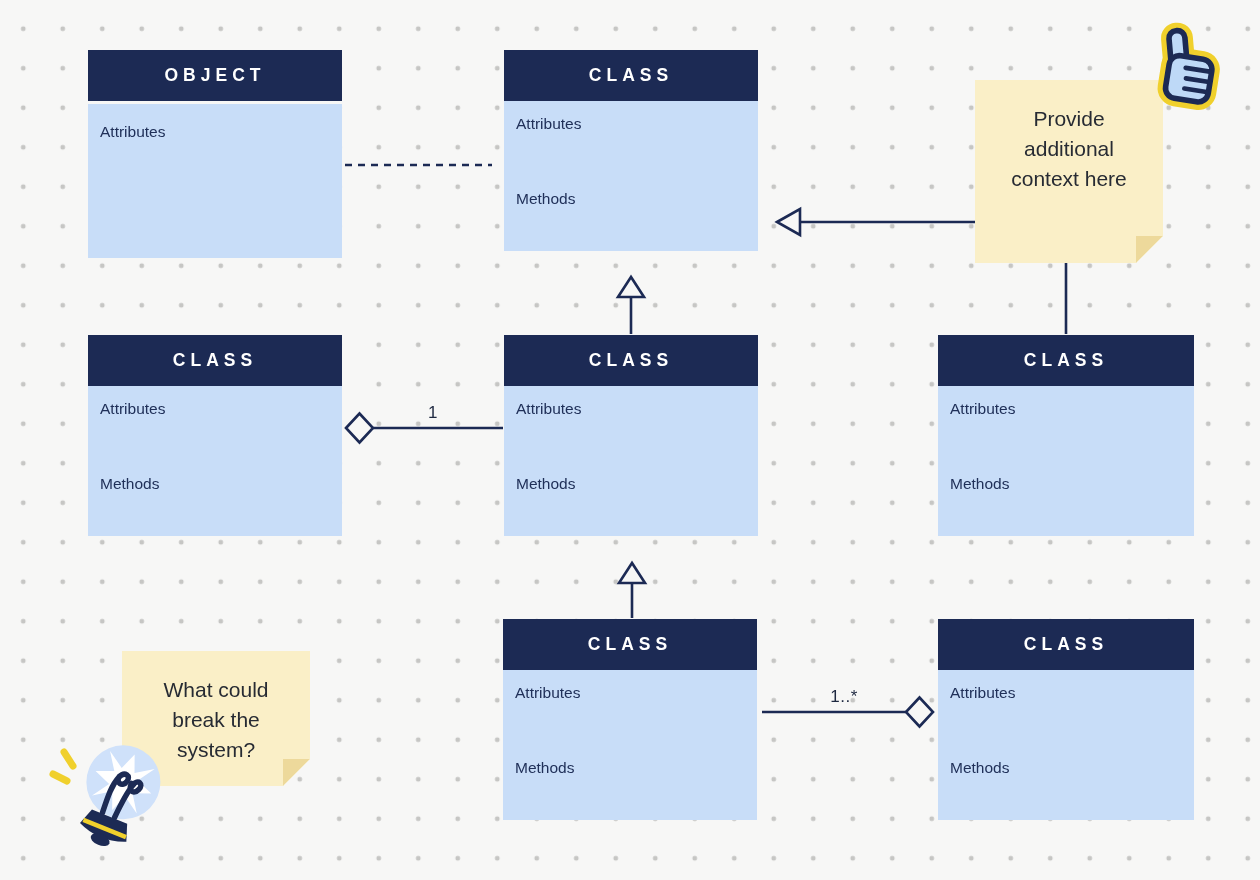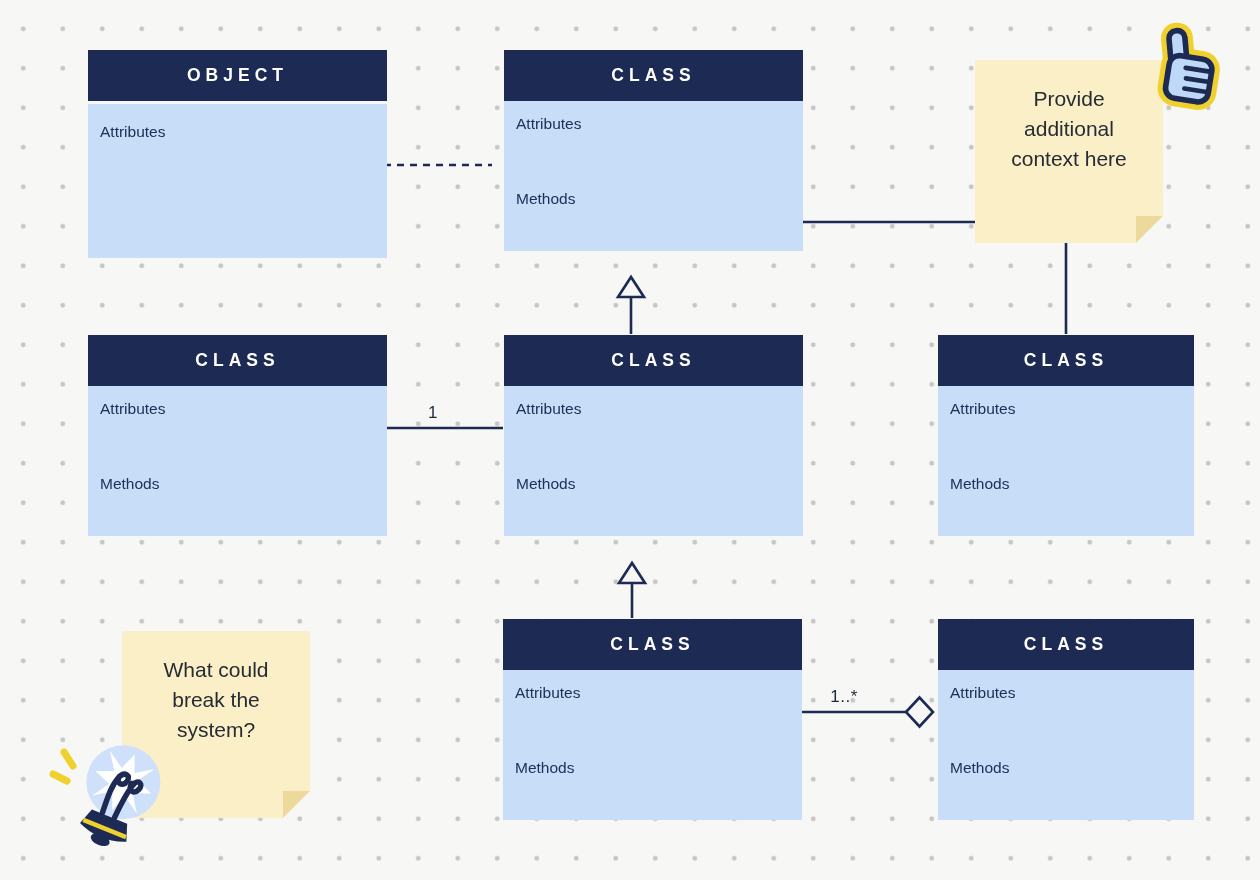--- a/index.html
+++ b/index.html
@@ -5,38 +5,39 @@
   html,body{margin:0;padding:0;}
   body{font-family:"Liberation Sans", sans-serif;}
   #canvas{
     position:relative; width:1260px; height:880px; overflow:hidden;
     background-color:#f7f7f6;
     background-image:radial-gradient(circle, #c6c6c4 2.1px, rgba(198,198,196,0) 2.7px);
     background-size:39.5px 39.5px;
     background-position:3.5px 9px;
   }
   svg.overlay{position:absolute; left:0; top:0; z-index:1;}
-  .uml-box{position:absolute; z-index:2; width:299px;}
+  .uml-box{position:absolute; z-index:2; width:254px;}
   .uml-box.w256{width:256px;}
   .uml-header{
     height:51px; background:#1c2a54; color:#ffffff;
     display:flex; align-items:center; justify-content:center;
     font-weight:bold; font-size:17.5px; letter-spacing:5px;
   }
   .uml-strip{height:5px; margin-top:3px; background:#c8ddf8;}
   .uml-section{
     background:#c8ddf8; color:#203059; font-size:15.5px;
     padding:14px 0 0 12px; box-sizing:border-box; 
   }
   .sec-h75{height:75px;}
   .sec-h149{height:149px;}
   .sticky-note{
     position:absolute; z-index:3; width:188px; background:#faefc7;
     box-shadow:0 2px 6px rgba(60,60,40,0.12);
     clip-path:polygon(0 0, 100% 0, 100% calc(100% - 27px), calc(100% - 27px) 100%, 0 100%);
+    margin-top:20px;
   }
   .sticky-note .note-text{
     display:block; padding:24px 16px 0 16px; text-align:center;
     font-size:21px; line-height:30px; color:#272b33;
   }
   .note-fold{
     position:absolute; right:0; bottom:0; width:27px; height:27px;
     background:#edd99b; clip-path:polygon(0 0, 100% 0, 0 100%);
   }
   .mult-label{
@@ -160,21 +161,21 @@
     <div class="uml-section sec-h75">
       <span>Methods</span>
     </div>
   </div>
 
   <div class="sticky-note" style="left:975px; top:60px; height:183px;">
     <span class="note-text">Provide additional context here</span>
     <div class="note-fold"></div>
   </div>
 
-  <div class="sticky-note" style="left:122px; top:631px; height:187px;">
+  <div class="sticky-note" style="left:122px; top:631px; height:135px;">
     <span class="note-text">What could break the system?</span>
     <div class="note-fold"></div>
   </div>
 
   <svg class="sticker" style="left:1141px; top:20px; transform:rotate(9deg);" width="90" height="92" viewBox="0 0 96 96">
     <g stroke="#f0d02c" stroke-width="17" stroke-linejoin="round" stroke-linecap="round" fill="#f0d02c">
       <rect x="28" y="12" width="17" height="38" rx="8" transform="rotate(-14 36 31)"></rect>
       <rect x="30" y="38" width="46" height="46" rx="11"></rect>
     </g>
     <g stroke="#1c2a54" stroke-width="6" stroke-linejoin="round" stroke-linecap="round" fill="#bed9f7">

